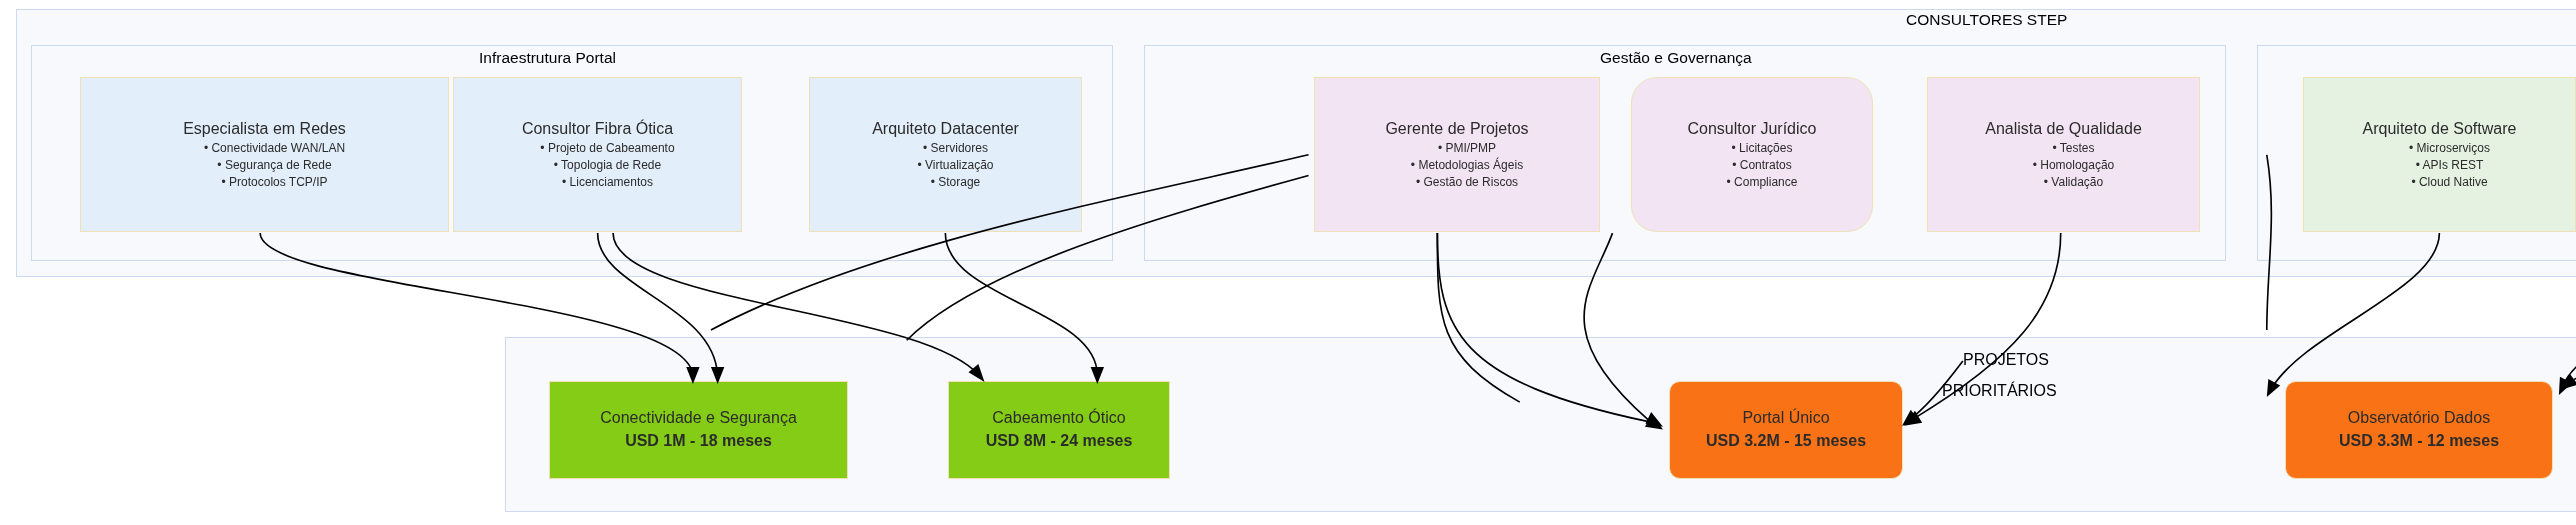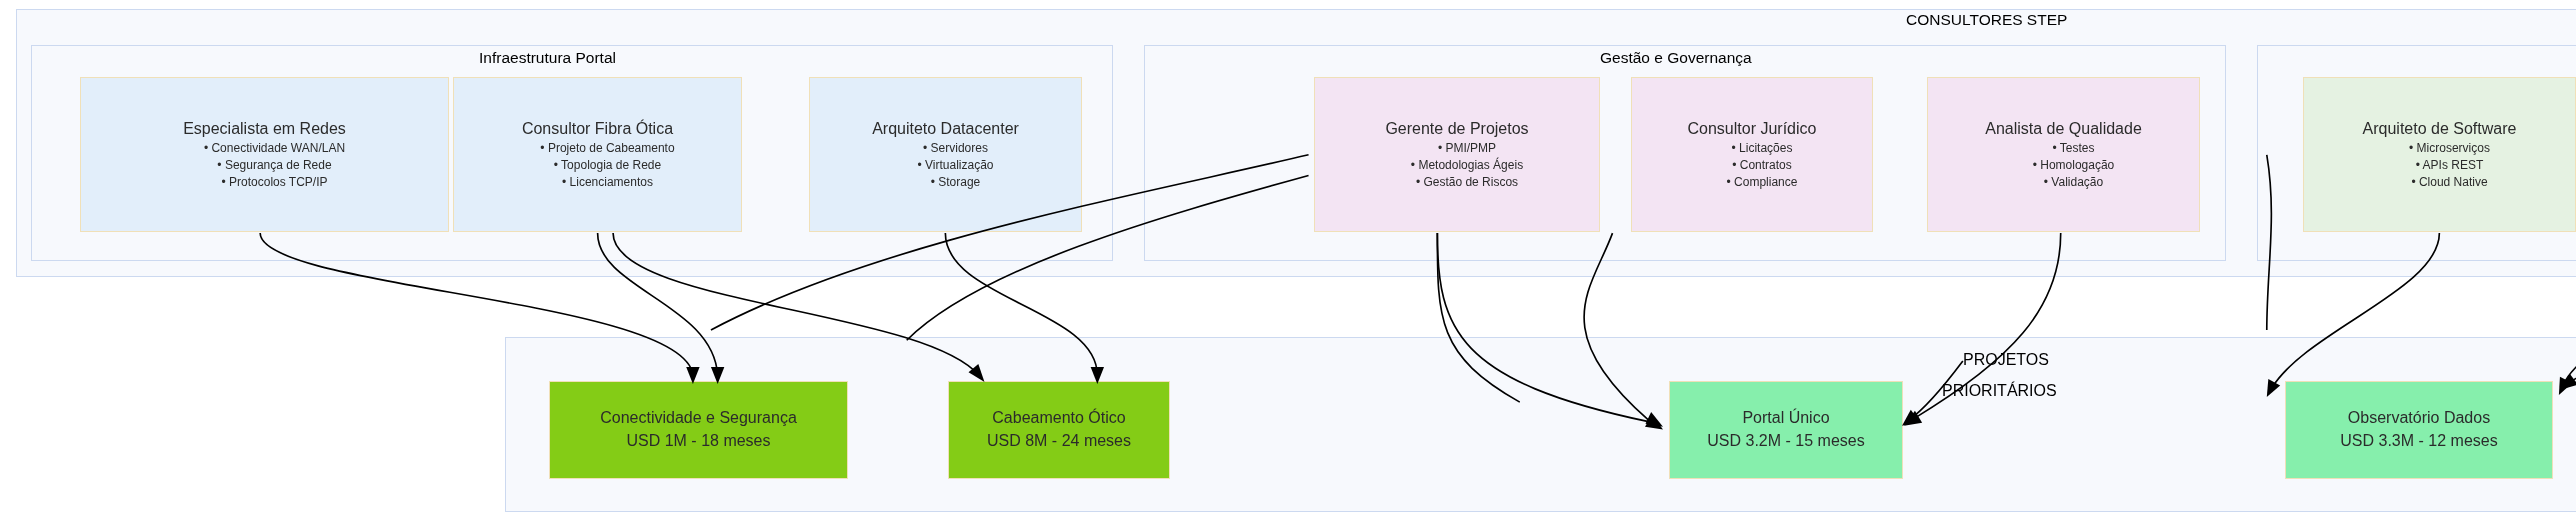--- a/index.html
+++ b/index.html
@@ -12,26 +12,26 @@
   .frame-label{position:absolute;white-space:nowrap;color:#000000;font-size:15.5px;text-align:center;}
 
   
   .node{position:absolute;box-sizing:border-box;border:1.5px solid #f0e0b8;
         display:flex;flex-direction:column;align-items:center;justify-content:center;
         text-align:center;color:#2b2b2b;line-height:1.42;}
   .node .title{font-size:16px;}
   .node .li{font-size:12px;margin-left:20px;}
   .node.proj{justify-content:center;}
   .node.proj .title{font-size:16px;}
-  .node.proj .sub{font-size:16px;}
+  .node.proj .sub{font-size:16px;font-weight:bold;}
 
   .c-blue  {background:#e2eefa;}
   .c-pink  {background:#f3e4f3;}
   .c-green {background:#e5f2e2;}
-  .c-yellow{background:#86efac;}
+  .c-yellow{background:#f97316;border-radius:11px;}
   .c-rose  {background:#84cc16;}
 
   
   #edges{position:absolute;left:0;top:0;width:4039px;height:526px;pointer-events:none;}
   #edges path{fill:none;stroke:#000000;stroke-width:3.2;}
   #edges polygon{fill:#000000;stroke:none;}
 
   .free-label{position:absolute;white-space:nowrap;font-size:16px;color:#000;}
 </style>
 </head>
@@ -75,21 +75,21 @@
     <div class="li">• Licenciamentos</div>
   </div>
 
   <div class="node c-pink" style="left:1314px;top:77px;width:286px;height:155px;">
     <div class="title">Gerente de Projetos</div>
     <div class="li">• PMI/PMP</div>
     <div class="li">• Metodologias Ágeis</div>
     <div class="li">• Gestão de Riscos</div>
   </div>
 
-  <div class="node c-pink" style="left:1631px;top:77px;width:242px;height:155px;">
+  <div class="node c-pink" style="left:1631px;top:77px;width:242px;height:155px;border-radius:26px;">
     <div class="title">Consultor Jurídico</div>
     <div class="li">• Licitações</div>
     <div class="li">• Contratos</div>
     <div class="li">• Compliance</div>
   </div>
 
   <div class="node c-pink" style="left:1927px;top:77px;width:273px;height:155px;">
     <div class="title">Analista de Qualidade</div>
     <div class="li">• Testes</div>
     <div class="li">• Homologação</div>

